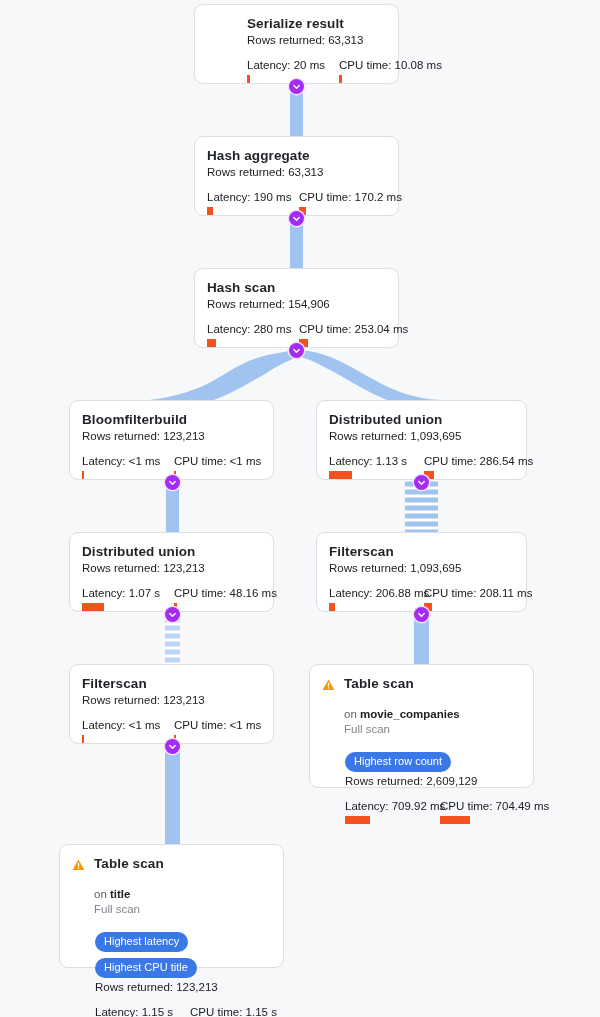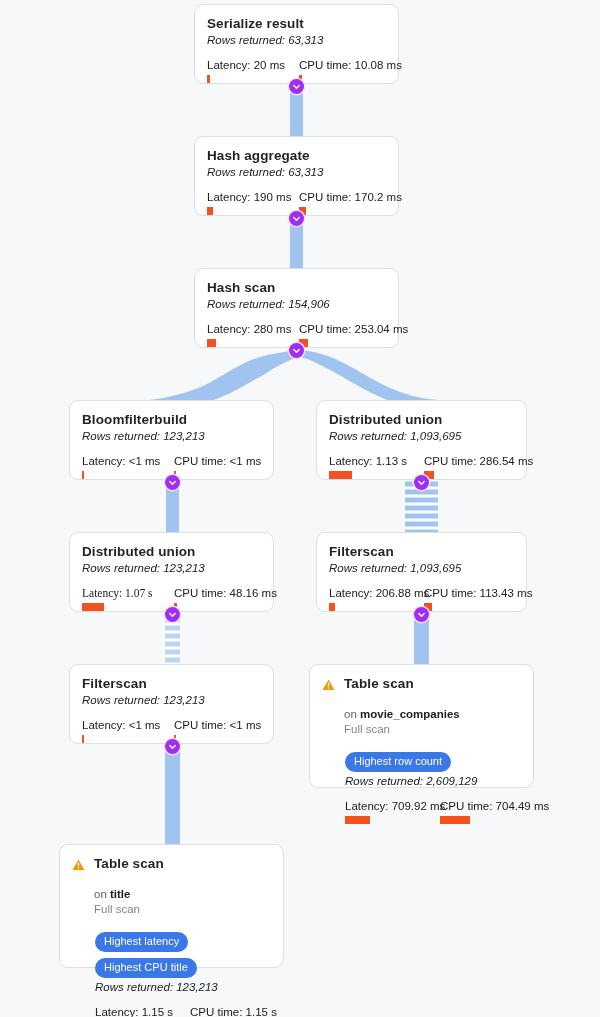--- a/index.html
+++ b/index.html
@@ -102,21 +102,20 @@
     padding: 4px 9px 5px 9px;
     border-radius: 10px;
     white-space: nowrap;
     cursor: pointer;
   }
   .rows {
     font-size: 11.5px;
     color: #202124;
     line-height: 15px;
     margin-top: 1px;
-    font-style: italic;
   }
   .metrics {
     display: flex;
     margin-top: 10px;
   }
   .metric {
     flex: 0 0 auto;
   }
   .metric-label {
     font-size: 11.5px;
@@ -206,21 +205,21 @@
     <svg width="9" height="9" viewBox="0 0 10 10">
       <path d="M2 4 L5 7 L8 4" stroke="#ffffff" stroke-width="1.6" fill="none" stroke-linecap="round" stroke-linejoin="round"></path>
     </svg>
   </div>
   <div class="chev" style="left:165px; top:739px;">
     <svg width="9" height="9" viewBox="0 0 10 10">
       <path d="M2 4 L5 7 L8 4" stroke="#ffffff" stroke-width="1.6" fill="none" stroke-linecap="round" stroke-linejoin="round"></path>
     </svg>
   </div>
 
-  <div class="node" style="left:194px; top:4px; width:205px; height:80px;">
+  <div class="node" style="left:194px; top:4px; width:205px; height:80px;padding-left:40px;">
     <div class="node-inner">
       <div class="node-head">
         <div>
           <div class="title">Serialize result</div>
           <div class="rows">Rows returned: 63,313</div>
         </div>
       </div>
       <div class="metrics">
         <div class="metric" style="width:92px;">
           <div class="metric-label">Latency: 20 ms</div>
@@ -320,21 +319,21 @@
 
   <div class="node" style="left:69px; top:532px; width:205px; height:80px;">
     <div class="node-inner">
       <div class="node-head">
         <div>
           <div class="title">Distributed union</div>
           <div class="rows">Rows returned: 123,213</div>
         </div>
       </div>
       <div class="metrics">
-        <div class="metric" style="width:92px;font-family:Liberation Serif, serif;">
+        <div class="metric" style="width:92px;">
           <div class="metric-label">Latency: 1.07 s</div>
           <div class="metric-bar" style="width:22px;"></div>
         </div>
         <div class="metric">
           <div class="metric-label">CPU time: 48.16 ms</div>
           <div class="metric-bar" style="width:3px;"></div>
         </div>
       </div>
     </div>
   </div>
@@ -346,21 +345,21 @@
           <div class="title">Filterscan</div>
           <div class="rows">Rows returned: 1,093,695</div>
         </div>
       </div>
       <div class="metrics">
         <div class="metric" style="width:95px;">
           <div class="metric-label">Latency: 206.88 ms</div>
           <div class="metric-bar" style="width:6px;"></div>
         </div>
         <div class="metric">
-          <div class="metric-label">CPU time: 113.43 ms</div>
+          <div class="metric-label">CPU time: 208.11 ms</div>
           <div class="metric-bar" style="width:8px;"></div>
         </div>
       </div>
     </div>
   </div>
 
   <div class="node" style="left:69px; top:664px; width:205px; height:80px;">
     <div class="node-inner">
       <div class="node-head">
         <div>

